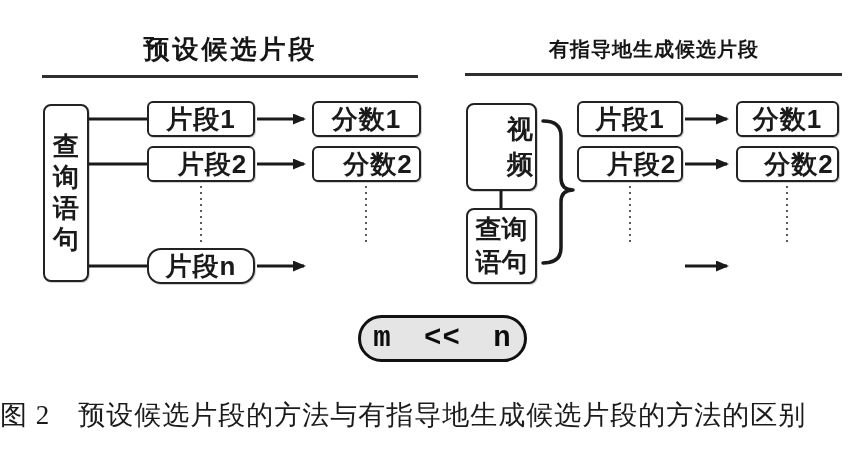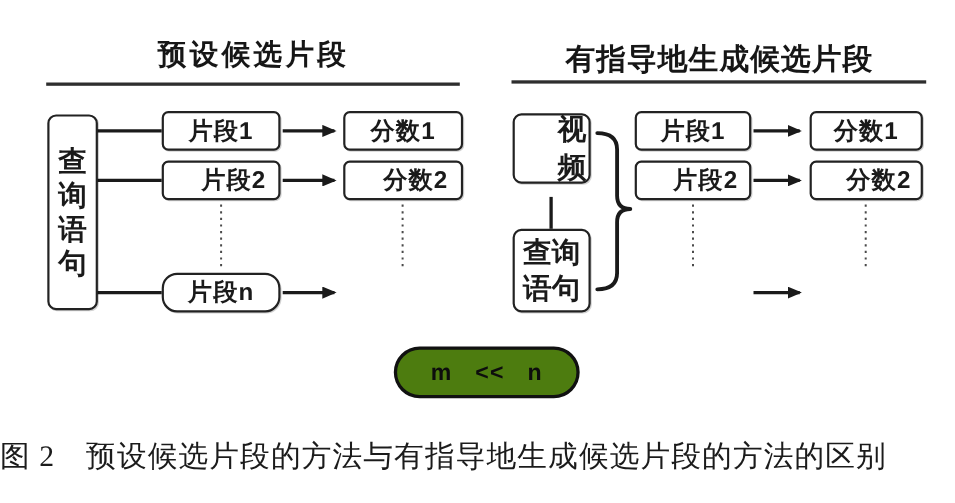--- a/index.html
+++ b/index.html
@@ -13,80 +13,81 @@
     overflow: hidden;
   }
   .abs { position: absolute; box-sizing: border-box; }
 
   .panel-title {
     text-align: center;
     font-weight: bold;
     color: #161616;
   }
   .title-left  { left: 42px;  width: 377px; top: 32px; font-size: 26px; letter-spacing: 3px; }
-  .title-right { left: 465px; width: 378px; top: 36px; font-size: 27px; letter-spacing: 1px; }
+  .title-right { left: 465px; width: 378px; top: 36px; font-size: 20px; letter-spacing: 1px; }
 
   .title-rule { height: 3px; background: #2e2e2e; }
   .rule-left  { left: 42px;  width: 376px; top: 75px; }
   .rule-right { left: 465px; width: 377px; top: 73px; }
 
   .node {
     border: 2.5px solid #222222;
     border-radius: 6px;
     background: #ffffff;
     display: flex;
     align-items: center;
     justify-content: center;
     font-weight: bold;
     box-shadow: 1px 1px 0 rgba(0,0,0,0.18);
   }
-  .small-node { height: 36px; font-size: 22px; letter-spacing: 1px; }
+  .small-node { height: 36px; font-size: 26px; letter-spacing: 1px; }
 
   .seg-l   { left: 147px; width: 108px; }
   .score-l { left: 312px; width: 109px; }
   .seg-r   { left: 577px; width: 106px; }
   .score-r { left: 736px; width: 103px; }
   .row1 { top: 101px; }
   .row2 { top: 146px; padding-left: 23px; }
   .rowN { top: 248px; border-radius: 14px; }
 
   .query-left {
     left: 43px; top: 104px; width: 46px; height: 178px;
     font-size: 26px; line-height: 31px;
     text-align: center;
     word-break: break-all;
     border-radius: 8px;
   }
   .video-box {
-    left: 466px; top: 103px; width: 71px; height: 64px;
+    left: 466px; top: 103px; width: 71px; height: 88px;
     font-size: 26px; letter-spacing: 1px;
     border-radius: 8px;
     padding-left: 39px;
   }
   .query-right {
     left: 466px; top: 208px; width: 71px; height: 76px;
     font-size: 26px; line-height: 33px;
     text-align: center;
     word-break: break-all;
     border-radius: 8px;
   }
 
   .stadium {
     left: 358px; top: 315px; width: 169px; height: 47px;
     border: 3.5px solid #111111;
     border-radius: 24px;
-    background: #4d7c0f;
+    background: #e5e5e5;
     display: flex;
     align-items: center;
     justify-content: center;
     font-weight: bold;
-    font-size: 21px;
+    font-size: 29px;
     word-spacing: 14px;
     letter-spacing: 1px;
     color: #0d0d0d;
+    font-family: Liberation Mono, monospace;
   }
 
   .caption {
     left: 0; top: 397px; width: 868px;
     text-align: left;
     font-family: "Liberation Serif", serif;
     font-size: 27px;
     color: #1b1b1b;
     letter-spacing: 1px;
   }

